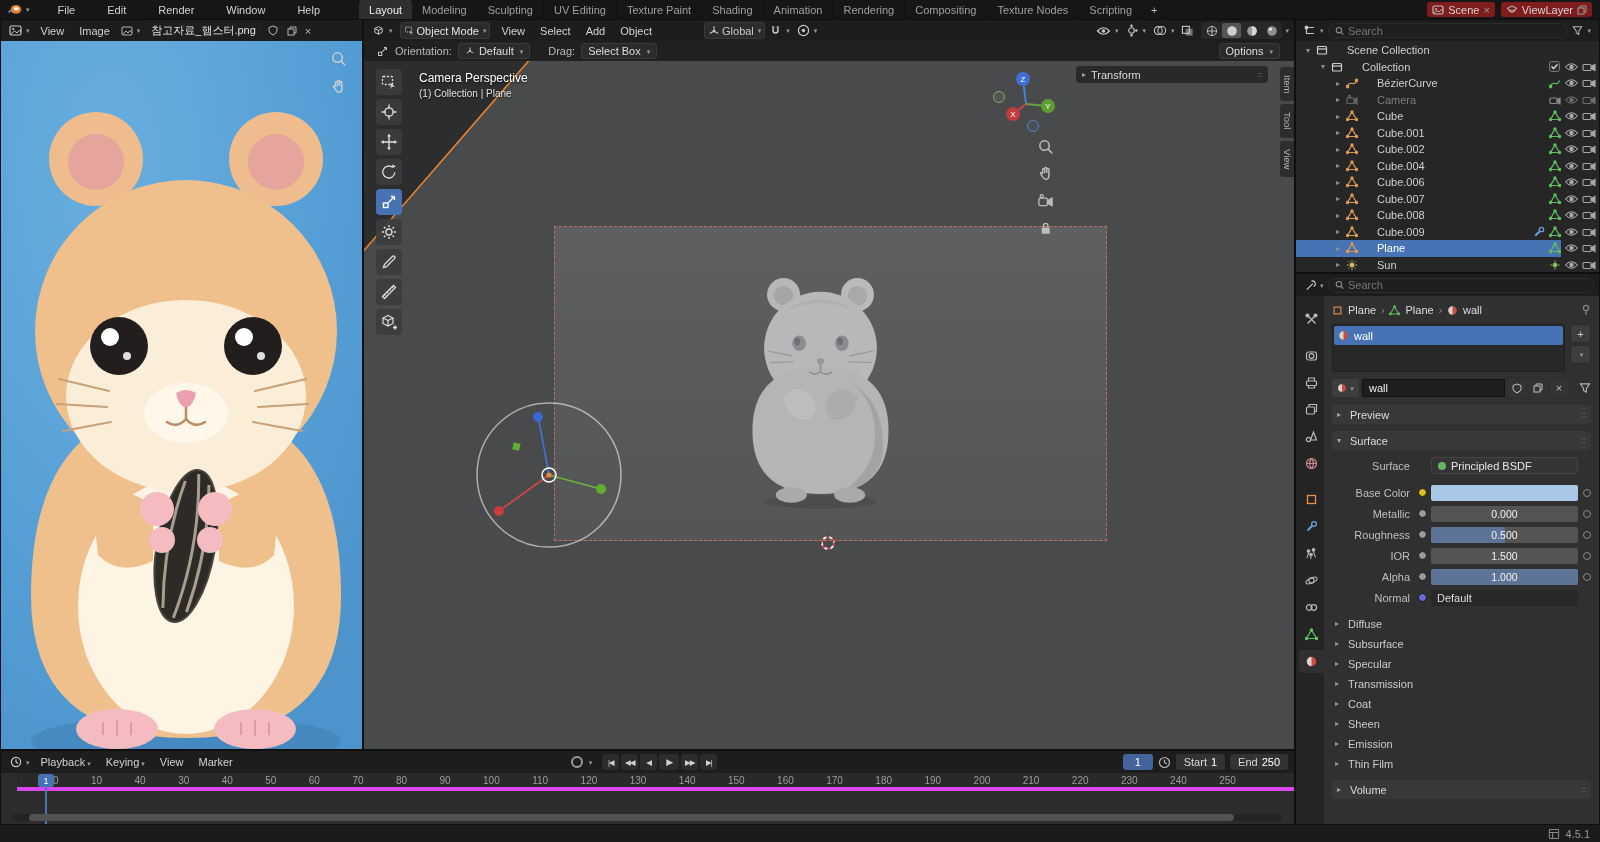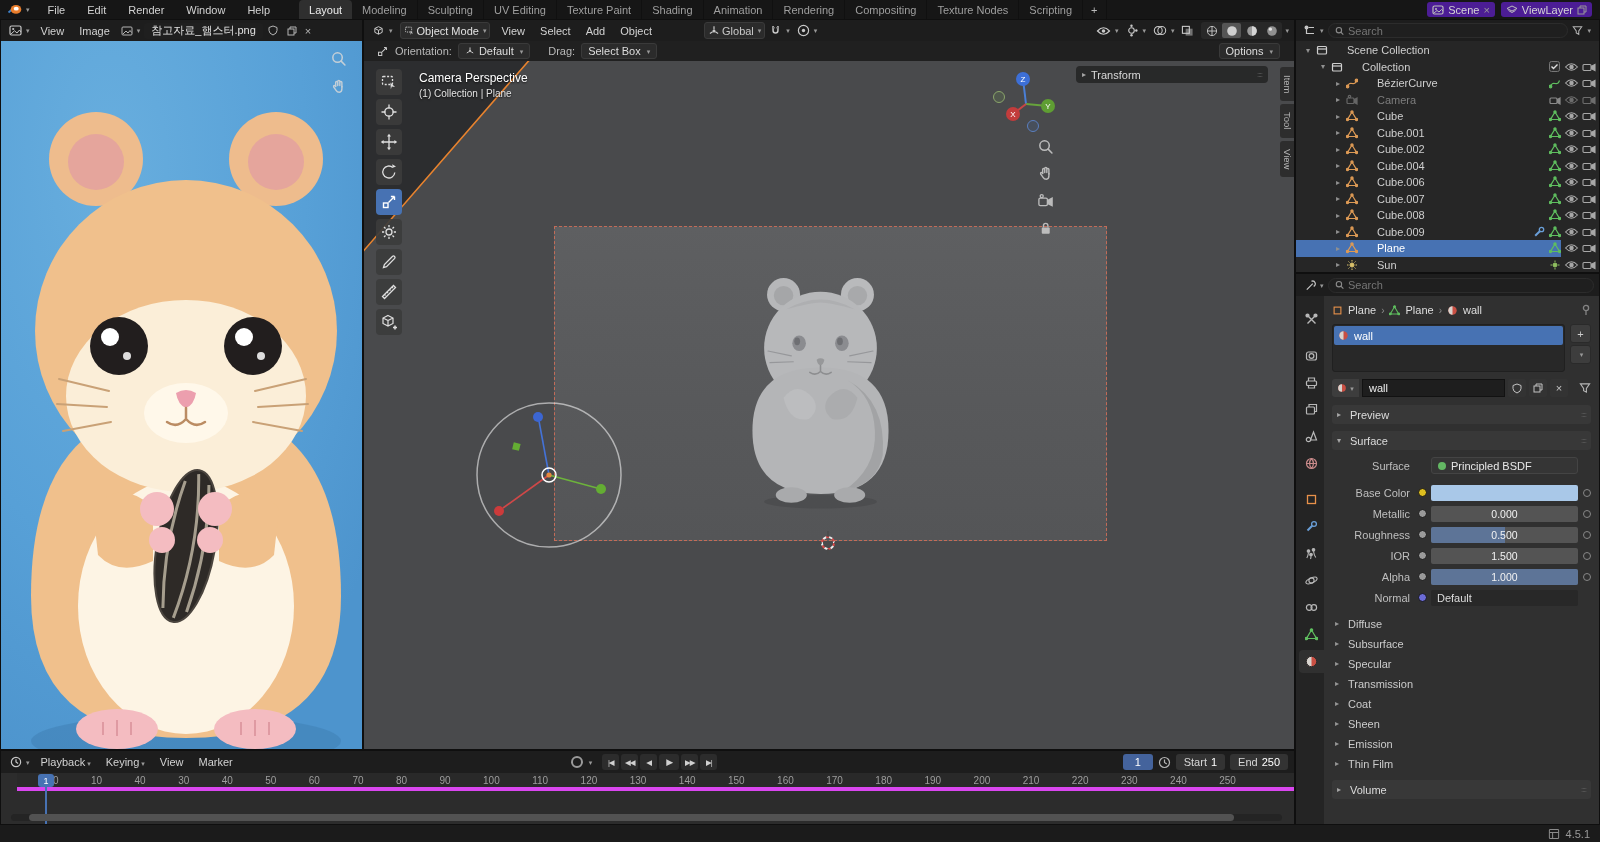--- a/index.html
+++ b/index.html
@@ -4,27 +4,27 @@
 <style>
 *{margin:0;padding:0;box-sizing:border-box}
 body{width:1600px;height:842px;position:relative;background:#111;font-family:"Liberation Sans","DejaVu Sans",sans-serif;font-size:11px;color:#c8c8c8;overflow:hidden;cursor:default}
 svg{display:block}
 .ed{position:absolute;border:1px solid #0f0f0f;overflow:hidden}
 .hdr{height:21px;background:#1d1d1d;display:flex;align-items:center;padding:0 5px;gap:1px;white-space:nowrap}
 .menu{padding:1px 7px;border-radius:3px;color:#d2d2d2}
 .chev{font-size:7px;color:#999;margin-left:2px;line-height:1}
 .ibtn{display:inline-flex;align-items:center;justify-content:center;height:17px;padding:0 3px;border-radius:3px;gap:2px}
 
-.topbar{position:absolute;left:0;top:0;width:1600px;height:19px;background:#161616;display:flex;align-items:center;padding:0 4px;gap:8px}
+.topbar{position:absolute;left:0;top:0;width:1600px;height:19px;background:#161616;display:flex;align-items:center;padding:0 4px;gap:18px}
 .ws-tabs{display:flex;align-items:stretch;height:19px;margin-left:14px}
 .ws{display:flex;align-items:center;padding:0 10px;color:#9f9f9f;border-right:1px solid #101010;font-size:11px}
 .ws.active{background:#2f2f2f;color:#ececec;border-radius:4px 4px 0 0;border-right:none}
 .ws.add{color:#bbb;padding:0 8px}
 .tb-right{margin-left:auto;display:flex;align-items:center;gap:6px;padding-right:4px}
-.tb-widget{display:flex;align-items:center;gap:4px;background:#4c1d95;border-radius:3px;height:15px;padding:0 5px;color:#d5d5d5}
+.tb-widget{display:flex;align-items:center;gap:4px;background:#7f1d1d;border-radius:3px;height:15px;padding:0 5px;color:#d5d5d5}
 
 .search{flex:1;display:flex;align-items:center;gap:4px;background:#1f1f1f;border:1px solid #2c2c2c;border-radius:9px;height:15px;padding:0 6px;color:#888}
 .search input{background:transparent;border:none;outline:none;color:#ccc;font:inherit;width:100%}
 
 .img-area{position:absolute;left:0;top:21px;right:0;bottom:0;background:#57a0d7}
 .corner-tools{position:absolute;right:14px;top:8px;display:flex;flex-direction:column;gap:9px;opacity:.85}
 
 .vp-toolrow{position:absolute;left:0;top:21px;right:0;height:20px;background:rgba(33,33,33,.93);display:flex;align-items:center;padding:0 12px;gap:6px;z-index:5}
 .drop{display:flex;align-items:center;gap:4px;background:#2b2b2b;border:1px solid #3a3a3a;border-radius:3px;height:16px;padding:0 6px;color:#ddd}
 .lbl{color:#b9b9b9}

